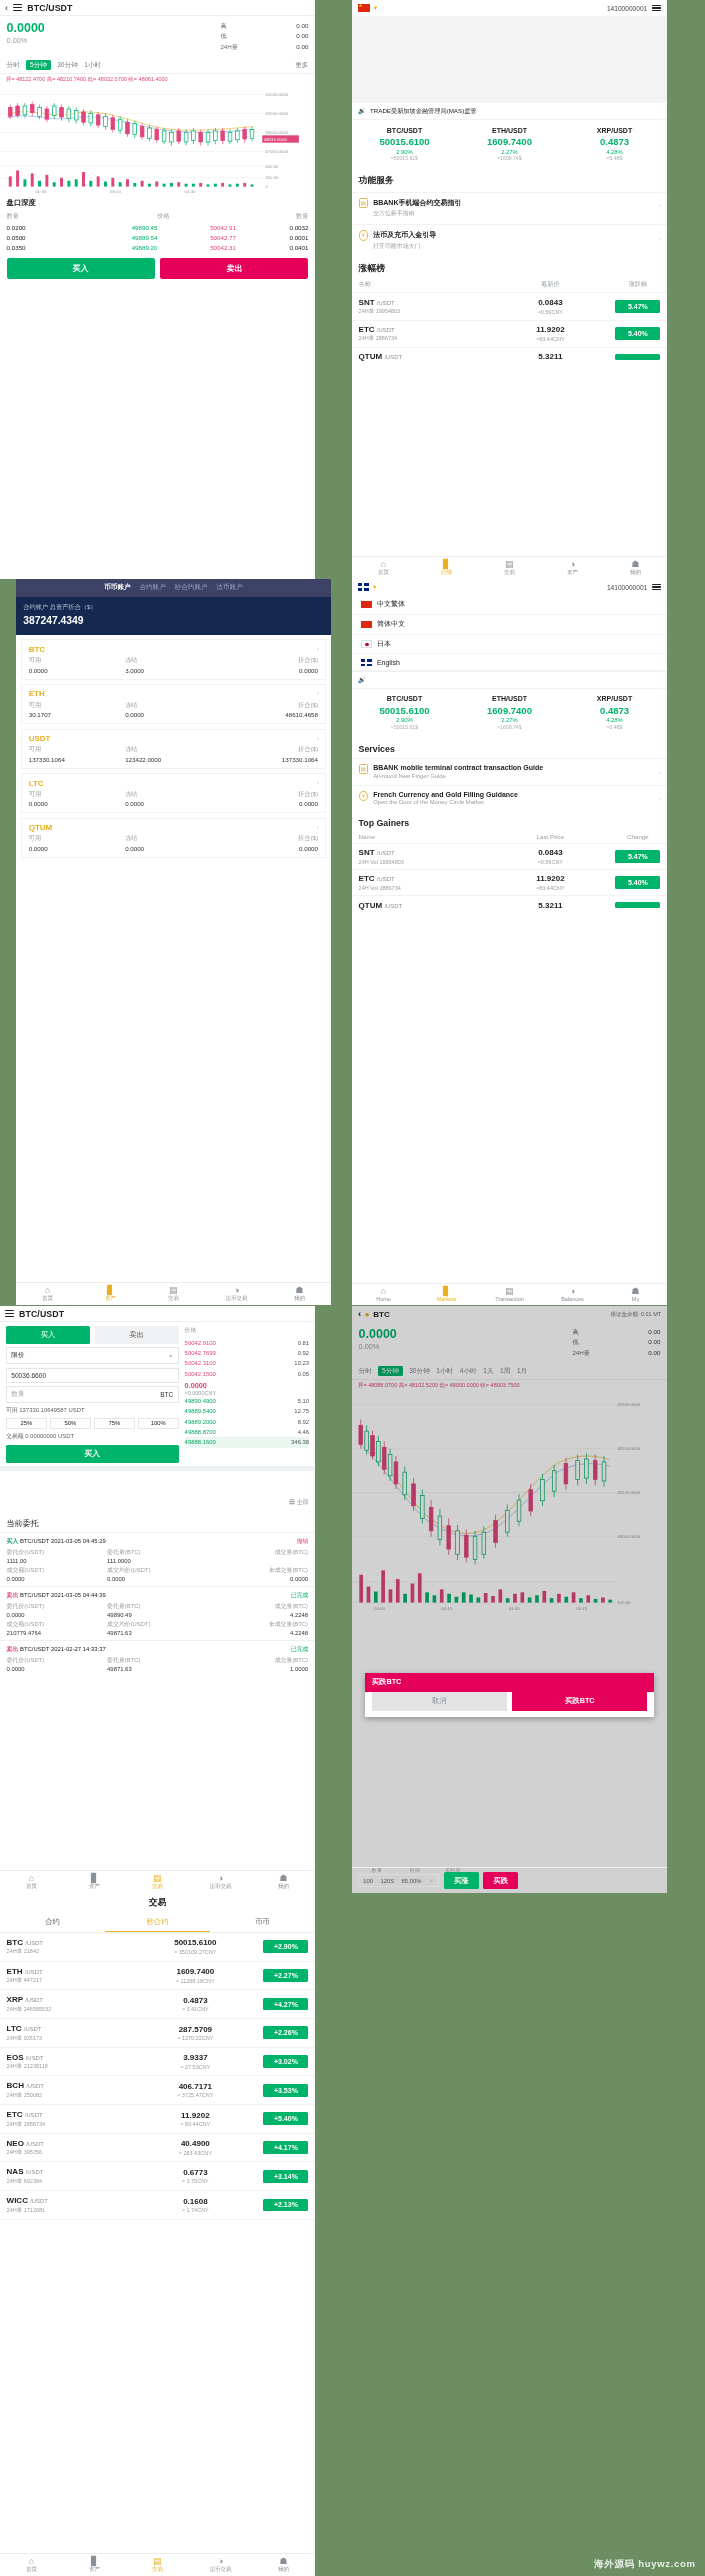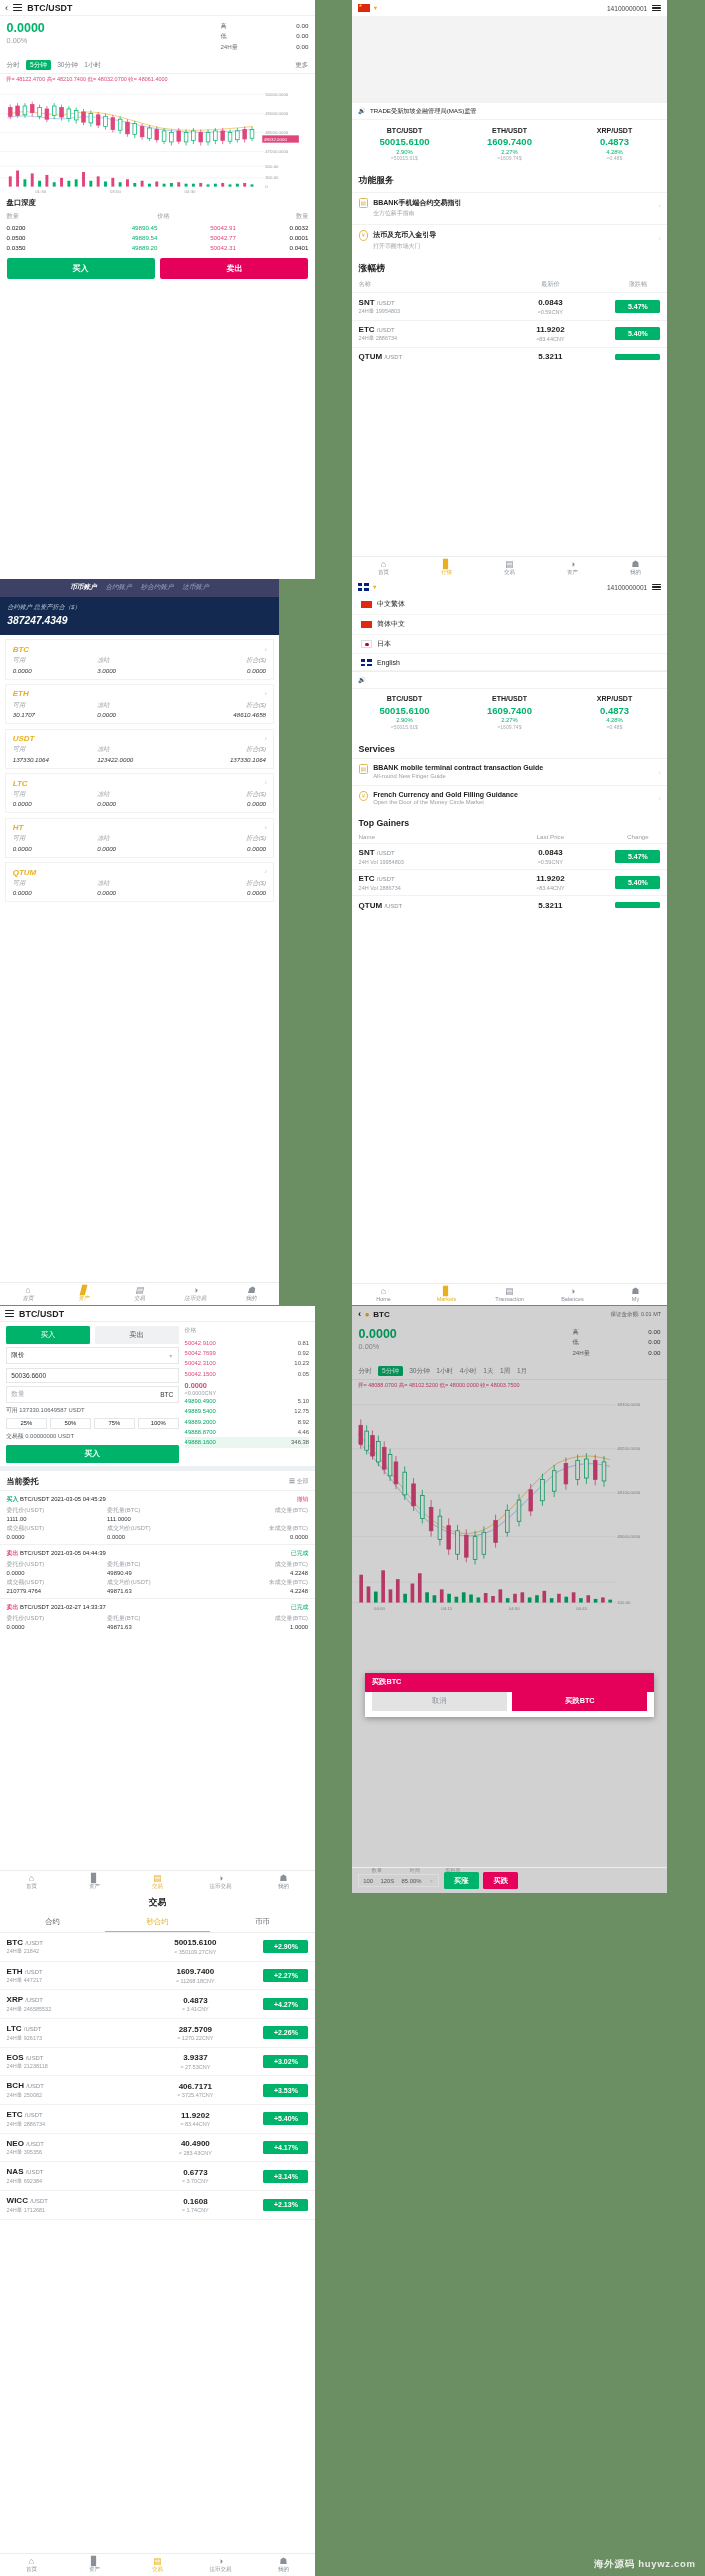--- a/index.html
+++ b/index.html
@@ -108,21 +108,21 @@
   .book .bh { color:#9aa0a6; margin-bottom:2.2px; display:flex; justify-content:space-between;}
   .book .r { display:flex; justify-content:space-between; line-height:1.75; }
   .book .r.a { color:#e0457b; }
   .book .r.b { color:#00a862; }
   .book .mid { font-size:7.3px; font-weight:bold; color:#e0457b; margin:2.2px 0 0; }
   .book .midsub { color:#9aa0a6; font-size:5.5px; }
   .book .hl { background:#e9f7f0; }
 
   
   .ord-title { display:flex; justify-content:space-between; align-items:center; padding:5.1px 6.6px 2.9px; }
-  .ord-title .t { font-size:8px; font-weight:bold; }
+  .ord-title .t { font-size:8px; font-weight:normal;margin-top:42px; }
   .ord-title .all { font-size:5.9px; color:#8a9098; }
   .ord { border-top:0.7px solid #f0f0f0; padding:3.7px 6.6px 4.4px; font-size:5.9px; }
   .ord .l1 { display:flex; justify-content:space-between; }
   .ord .side-buy { color:#00a862; font-weight:bold;}
   .ord .side-sell { color:#e0457b; font-weight:bold;}
   .ord .act { color:#e0457b; }
   .ord .act.done { color:#00a862; }
   .ord .g2 { display:flex; margin-top:2.2px; color:#9aa0a6; }
   .ord .g2 span { width:33.3%; }
   .ord .g2 span:last-child { text-align:right; }
@@ -426,21 +426,21 @@
       <span class="c3">50042.31</span>
       <span class="c4">0.0401</span>
     </div>
 
     <div class="btnrow">
       <div class="btn buy">买入</div>
       <div class="btn sell">卖出</div>
     </div>
   </div>
 
-  <div class="phone" style="left:0;top:579px;width:279px;height:726px;font-style:italic;">
+  <div class="phone" style="left:16px;top:579px;width:315px;height:726px;">
     <div class="acct-tabs">
       <span class="on">币币账户</span>
       <span>合约账户</span>
       <span>秒合约账户</span>
       <span>法币账户</span>
     </div>
     <div class="acct-total">
       <div class="lbl">合约账户 总资产折合（$）</div>
       <div class="val">387247.4349</div>
     </div>
@@ -483,34 +483,20 @@
         </div>
       <div class="cc-vals">
           <span>137330.1064</span>
           <span>123422.0000</span>
           <span>137330.1064</span>
         </div>
     </div>
     <div class="coincard">
       <span class="arrow">›</span>
       <div class="sym">LTC</div>
-      <div class="cc-head">
-          <span>可用</span>
-          <span>冻结</span>
-          <span>折合($)</span>
-        </div>
-      <div class="cc-vals">
-          <span>0.0000</span>
-          <span>0.0000</span>
-          <span>0.0000</span>
-        </div>
-    </div>
-    <div class="coincard">
-      <span class="arrow">›</span>
-      <div class="sym">HT</div>
       <div class="cc-head">
           <span>可用</span>
           <span>冻结</span>
           <span>折合($)</span>
         </div>
       <div class="cc-vals">
           <span>0.0000</span>
           <span>0.0000</span>
           <span>0.0000</span>
         </div>

